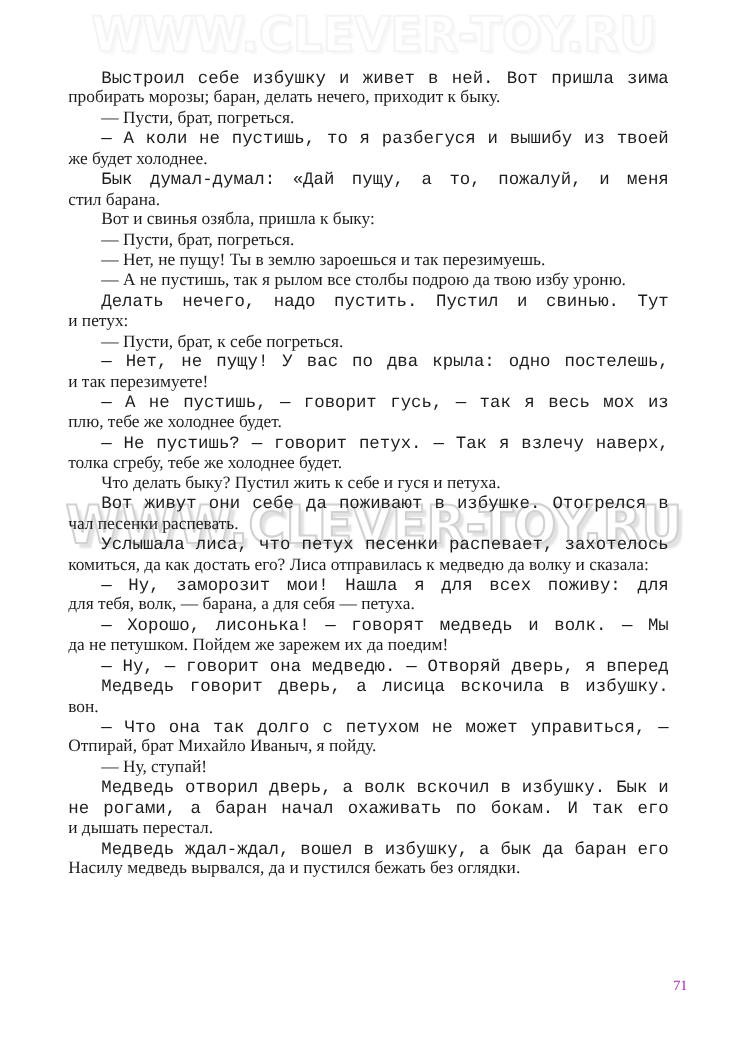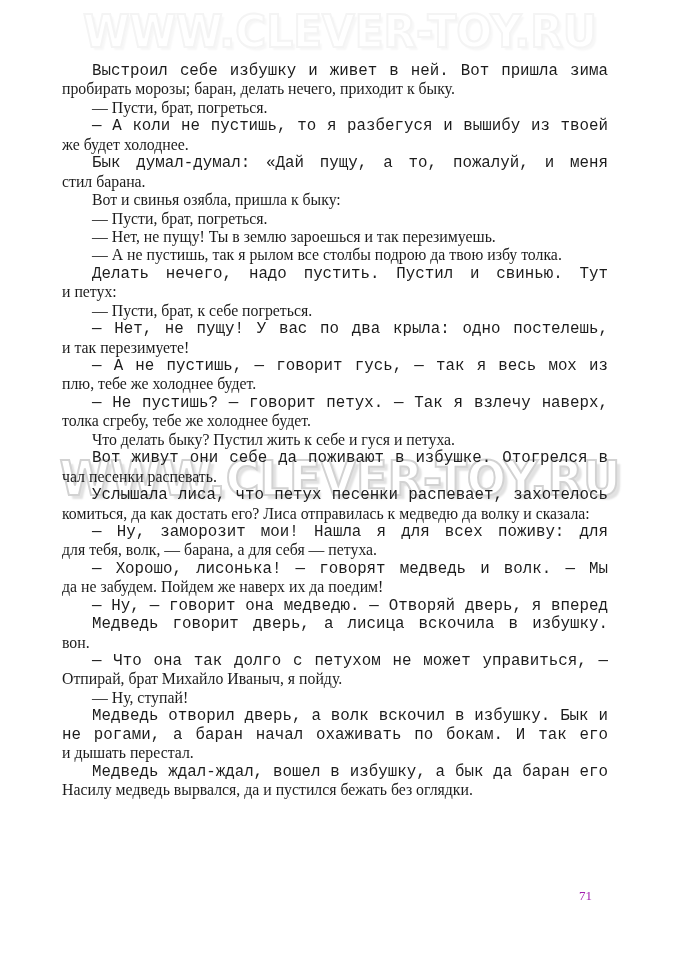--- a/index.html
+++ b/index.html
@@ -62,21 +62,21 @@
   .line.indent { text-indent: 30px; }
   .line.just {
     text-align: justify;
     text-align-last: justify;
     font-family: Liberation Mono, monospace;
   }
   
   .page-number {
     position: absolute;
     top: 889px;
-    right: 88px;
+    right: 55px;
     font-size: 13px;
     line-height: 14px;
     color: #a21caf;
     z-index: 2;
   }
 </style>
 </head>
 <body>
 
 <div class="watermark top">WWW.CLEVER-TOY.RU</div>
@@ -87,39 +87,39 @@
     <div class="line indent just">Выстроил себе избушку и живет в ней. Вот пришла зима холодная, стали</div>
     <div class="line">пробирать морозы; баран, делать нечего, приходит к быку.</div>
     <div class="line indent">— Пусти, брат, погреться.</div>
     <div class="line indent just">— А коли не пустишь, то я разбегуся и вышибу из твоей избы бревно; тебе</div>
     <div class="line">же будет холоднее.</div>
     <div class="line indent just">Бык думал-думал: «Дай пущу, а то, пожалуй, и меня заморозит», — и пу-</div>
     <div class="line">стил барана.</div>
     <div class="line indent">Вот и свинья озябла, пришла к быку:</div>
     <div class="line indent">— Пусти, брат, погреться.</div>
     <div class="line indent">— Нет, не пущу! Ты в землю зароешься и так перезимуешь.</div>
-    <div class="line indent">— А не пустишь, так я рылом все столбы подрою да твою избу толка.</div>
+    <div class="line indent">— А не пустишь, так я рылом все столбы подрою да твою избу уроню.</div>
     <div class="line indent just">Делать нечего, надо пустить. Пустил и свинью. Тут пришли к быку гусь</div>
     <div class="line">и петух:</div>
     <div class="line indent">— Пусти, брат, к себе погреться.</div>
     <div class="line indent just">— Нет, не пущу! У вас по два крыла: одно постелешь, другим оденешься;</div>
     <div class="line">и так перезимуете!</div>
     <div class="line indent just">— А не пустишь, — говорит гусь, — так я весь мох из твоих стен повыщи-</div>
     <div class="line">плю, тебе же холоднее будет.</div>
     <div class="line indent just">— Не пустишь? — говорит петух. — Так я взлечу наверх, всю землю с по-</div>
     <div class="line">толка сгребу, тебе же холоднее будет.</div>
     <div class="line indent">Что делать быку? Пустил жить к себе и гуся и петуха.</div>
     <div class="line indent just">Вот живут они себе да поживают в избушке. Отогрелся в тепле петух и на-</div>
     <div class="line">чал песенки распевать.</div>
     <div class="line indent just">Услышала лиса, что петух песенки распевает, захотелось петушком пола-</div>
     <div class="line">комиться, да как достать его? Лиса отправилась к медведю да волку и сказала:</div>
     <div class="line indent just">— Ну, заморозит мои! Нашла я для всех поживу: для тебя, медведь, — быка,</div>
     <div class="line">для тебя, волк, — барана, а для себя — петуха.</div>
     <div class="line indent just">— Хорошо, лисонька! — говорят медведь и волк. — Мы твоих услуг никог-</div>
-    <div class="line">да не забудем. Пойдем же наверх их да поедим!</div>
+    <div class="line">да не петушком. Пойдем же зарежем их да поедим!</div>
     <div class="line indent just">— Ну, — говорит она медведю. — Отворяй дверь, я вперед пойду — петуха</div>
     <div class="line indent just">Медведь говорит дверь, а лисица вскочила в избушку. Бык увидал ее и тот-</div>
     <div class="line">вон.</div>
     <div class="line indent just">— Что она так долго с петухом не может управиться, — говорит волк. —</div>
     <div class="line">Отпирай, брат Михайло Иваныч, я пойду.</div>
     <div class="line indent">— Ну, ступай!</div>
     <div class="line indent just">Медведь отворил дверь, а волк вскочил в избушку. Бык и его прижал к сте-</div>
     <div class="line just">не рогами, а баран начал охаживать по бокам. И так его отделали, что волк</div>
     <div class="line">и дышать перестал.</div>
     <div class="line indent just">Медведь ждал-ждал, вошел в избушку, а бык да баран его также приняли.</div>

